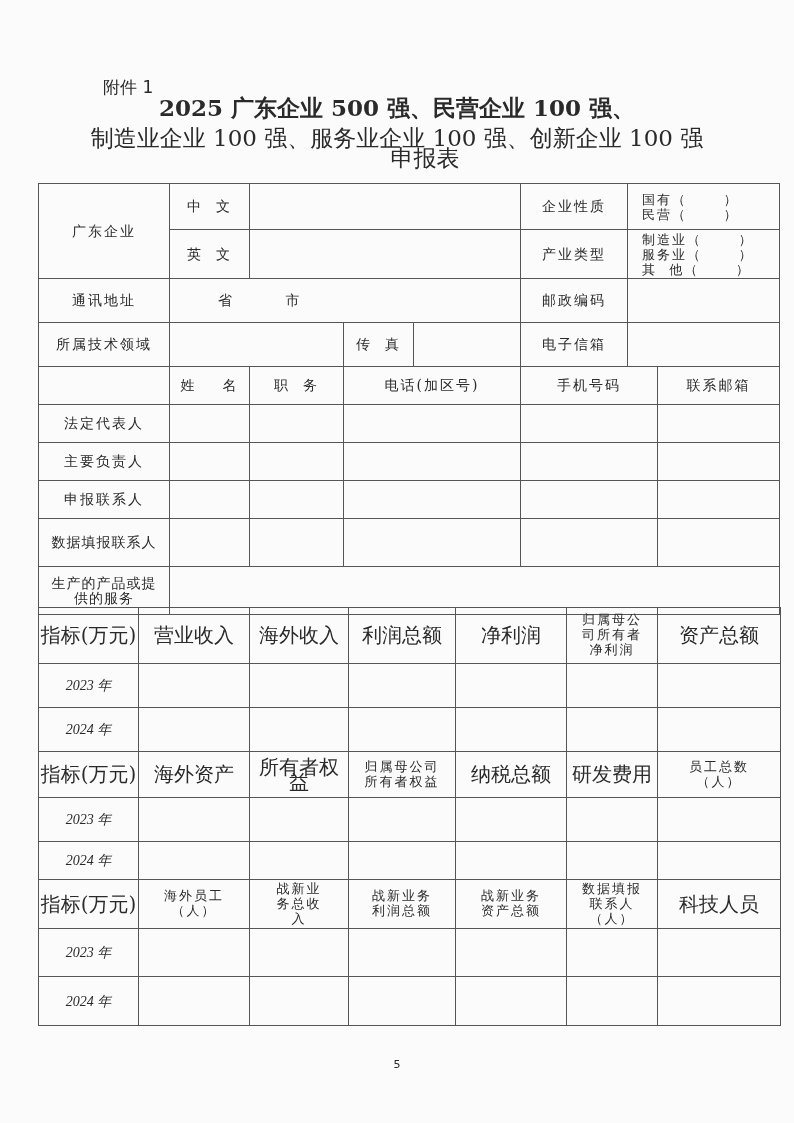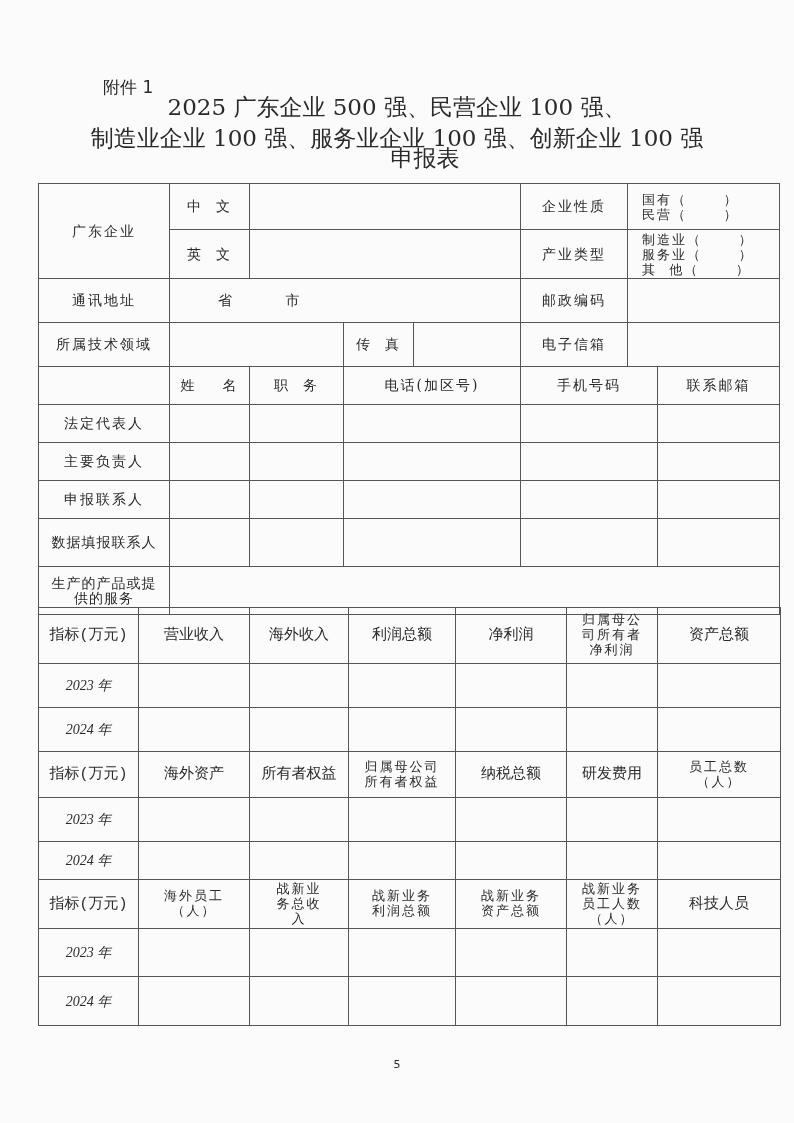--- a/index.html
+++ b/index.html
@@ -3,30 +3,30 @@
 <meta charset="utf-8">
 <style>
   html, body { margin: 0; padding: 0; }
   body {
     width: 794px; height: 1123px; background: #fbfbfc; position: relative;
     font-family: "DejaVu Serif", "Liberation Serif", serif; color: #2a2a2a;
     overflow: hidden;
   }
   .attach { position: absolute; left: 103px; top: 76px; font-family: "DejaVu Sans", "Liberation Sans", sans-serif; font-size: 17px; }
   .title { position: absolute; left: 0; width: 794px; text-align: center; font-size: 23px; line-height: 31px; letter-spacing: 0px; }
-  .t1 { top: 92px; } .t2 { top: 123px; } .t3 { top: 143px; padding-left: 28px; }
+  .t1 { top: 92px; font-weight: bold; } .t2 { top: 123px; } .t3 { top: 143px; padding-left: 28px; }
   .grid { position: absolute; left: 38px; border-collapse: collapse; table-layout: fixed; font-size: 14px; }
   .grid td { border: 1.3px solid #555; text-align: center; vertical-align: middle; padding: 0; line-height: 15px; letter-spacing: 2px; }
   .g1 { top: 183px; width: 741px; }
   .g2 { top: 607px; width: 742px; }
   .small { font-size: 13px; line-height: 13px; letter-spacing: 1px; font-family: Liberation Mono, monospace; }
   .opt { text-align: left !important; padding-left: 14px !important; font-size: 13px; line-height: 13px; letter-spacing: 1px; }
   .opt div { white-space: pre; }
   .yr { font-family: "Liberation Serif", serif; letter-spacing: 0 !important; font-size: 14px; font-style: italic; }
-  .hd { letter-spacing: 0 !important; font-size: 15px; font-family: Liberation Mono, monospace; }
+  .hd { letter-spacing: 0 !important; font-size: 20px; }
   .pgnum { position: absolute; left: 0; width: 794px; top: 1058px; text-align: center; font-family: "DejaVu Sans", sans-serif; font-size: 11px; }
 </style>
 </head>
 <body>
 
 <div class="attach">附件 1</div>
 <div class="title t1">2025 广东企业 500 强、民营企业 100 强、</div>
 <div class="title t2">制造业企业 100 强、服务业企业 100 强、创新企业 100 强</div>
 <div class="title t3">申报表</div>
 
@@ -190,21 +190,21 @@
         <td></td>
         <td></td>
   </tr>
 
   <tr style="height:49px">
     <td class="hd">指标(万元)</td>
     <td class="small" style="padding:0 24px">海外员工（人）</td>
     <td class="small" style="padding:0 20px">战新业务总收入</td>
     <td class="small" style="padding:0 20px">战新业务利润总额</td>
     <td class="small" style="padding:0 22px">战新业务资产总额</td>
-    <td class="small" style="padding:0 14px">战新业务员工人数（人）</td>
+    <td class="small" style="padding:0 14px">数据填报联系人（人）</td>
     <td class="hd">科技人员</td>
   </tr>
   <tr style="height:48px">
     <td class="yr">2023 年</td>
     <td></td>
         <td></td>
         <td></td>
         <td></td>
         <td></td>
         <td></td>

